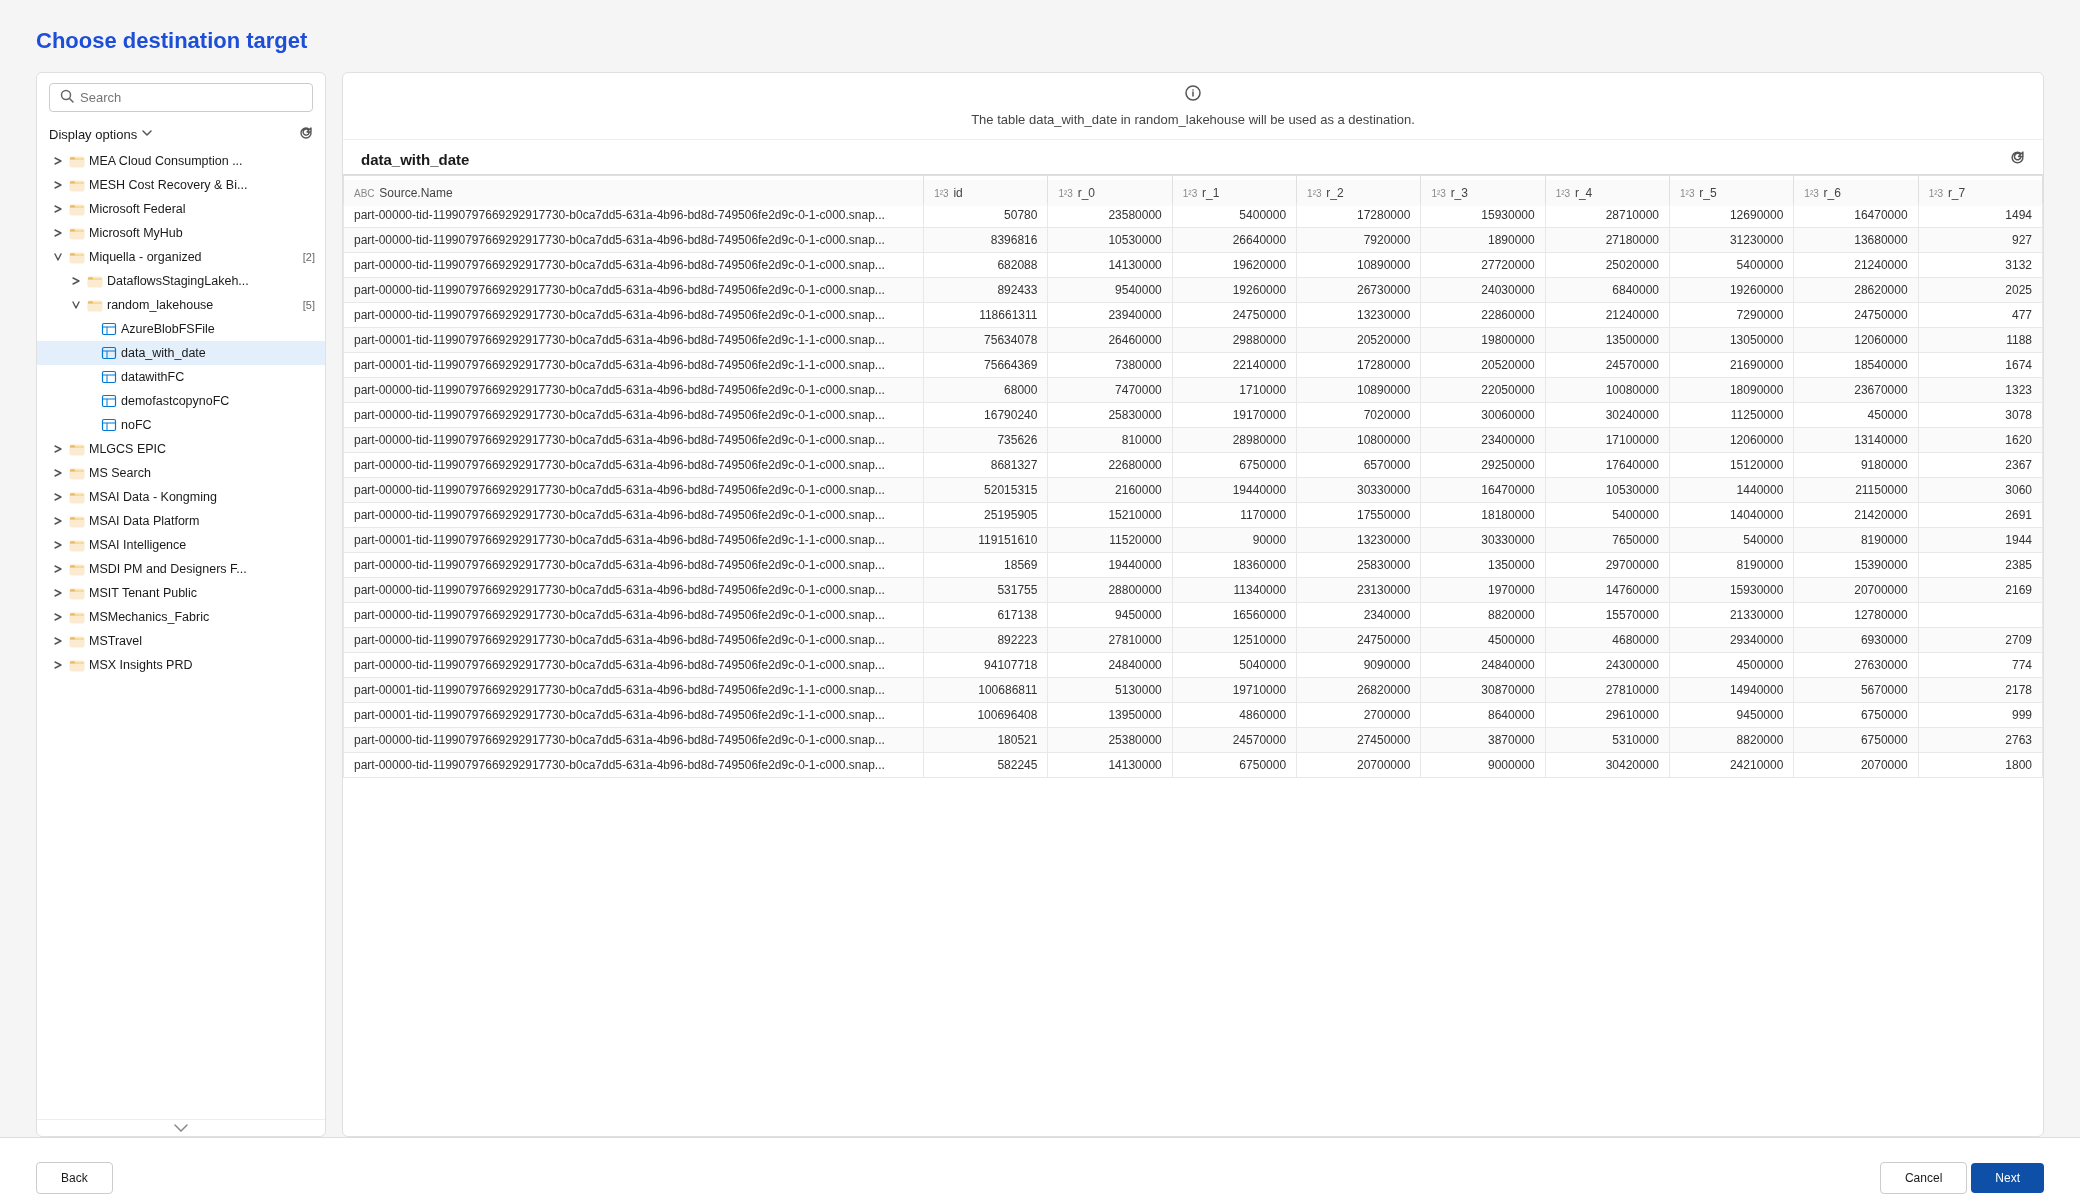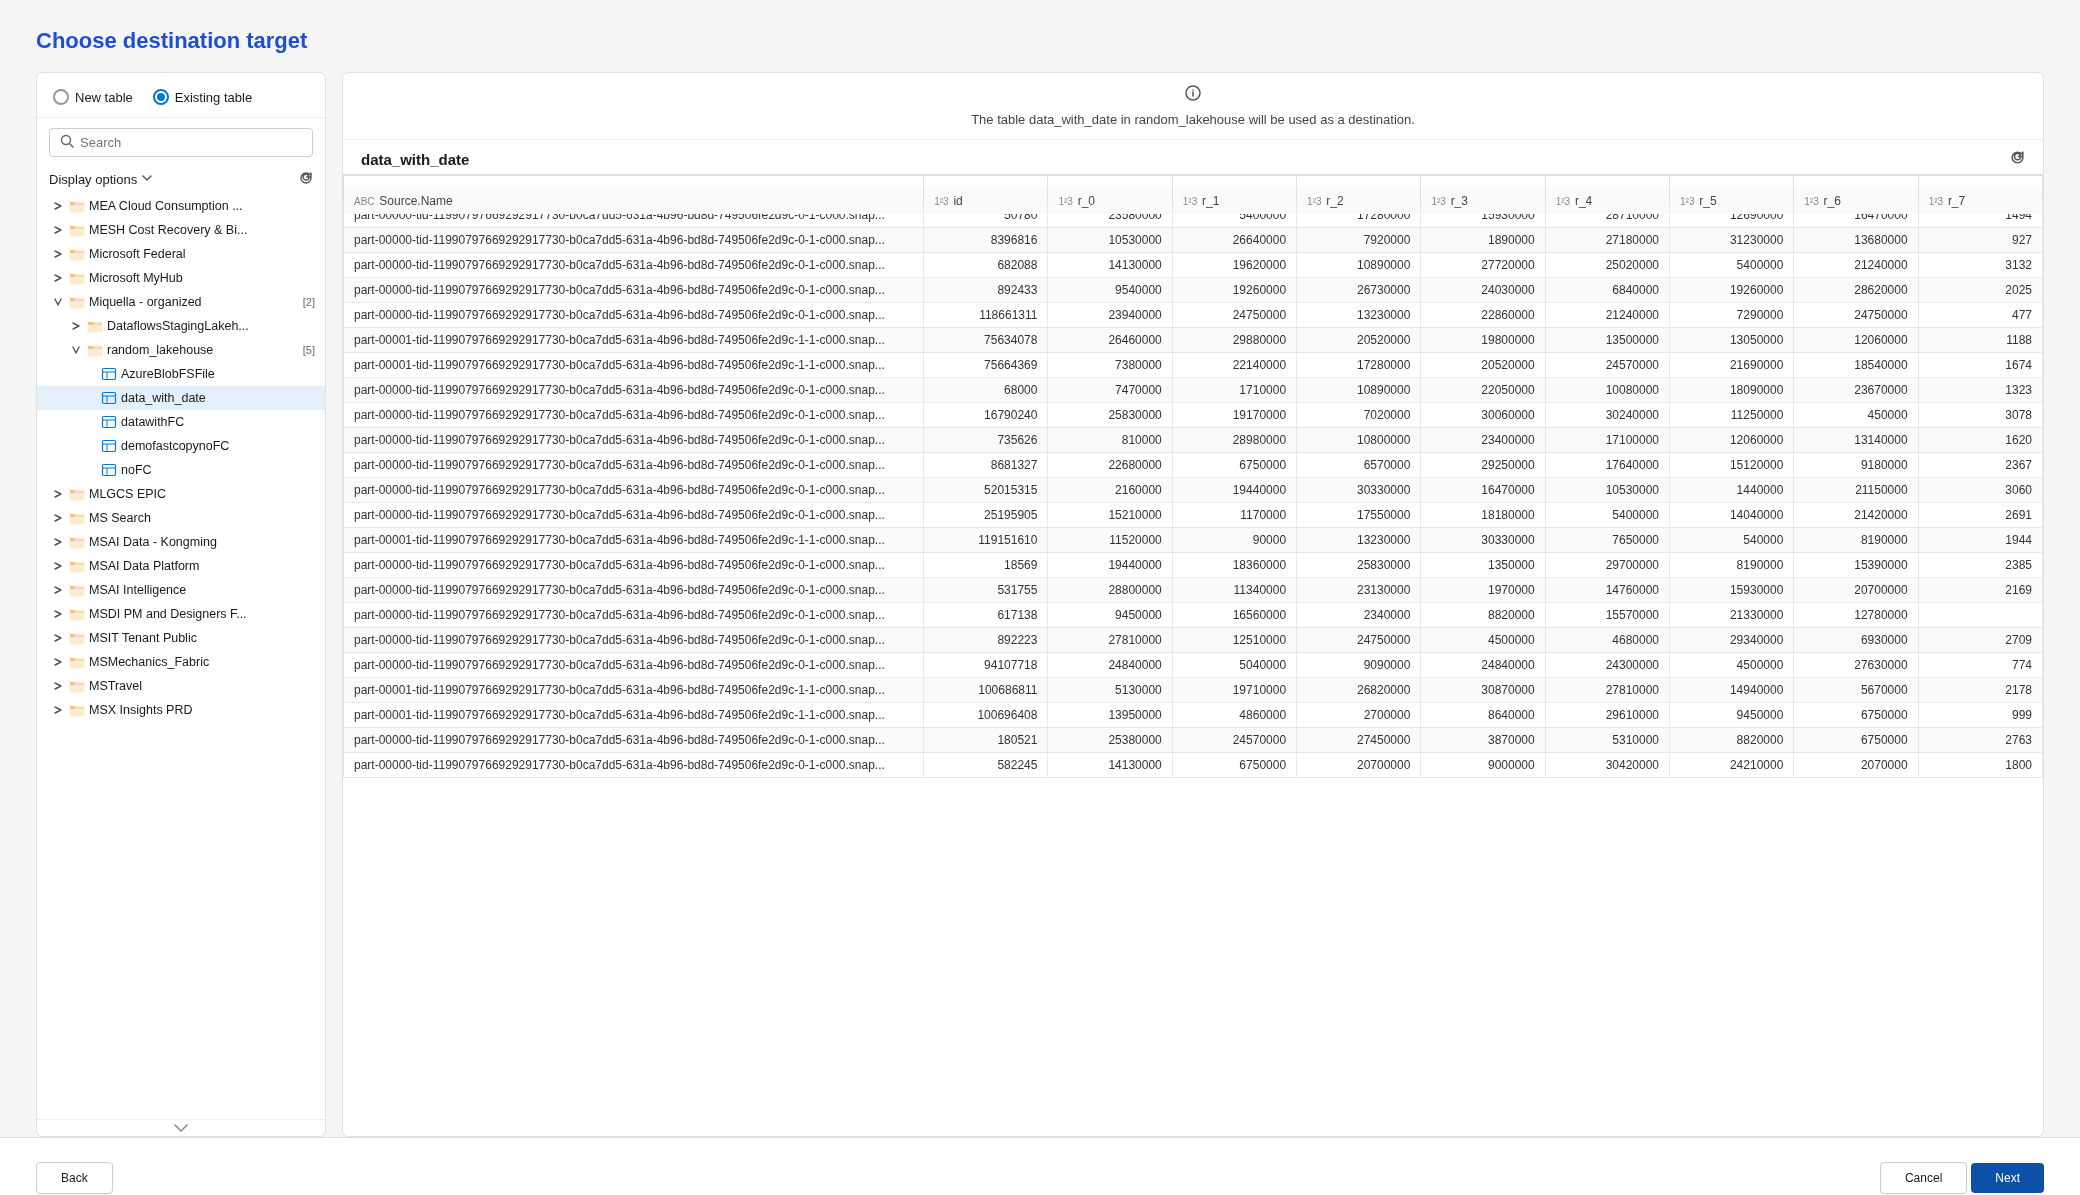--- a/index.html
+++ b/index.html
@@ -196,21 +196,21 @@
     .data-table th {
       background: #fafafa;
       border: 1px solid #e0e0e0;
       padding: 6px 10px;
       font-weight: 500;
       font-size: 12px;
       color: #444;
       white-space: nowrap;
       text-align: left;
       position: sticky;
-      top: 12px;
+      top: 4px;
       z-index: 2;
     }
 
     .data-table th .col-type {
       font-size: 10px;
       color: #888;
       margin-right: 2px;
     }
 
     .data-table td {
@@ -270,30 +270,20 @@
   </style>
 </head>
 <body>
 
 <div class="page-title">Choose destination target</div>
 
 <div class="main-content">
 
   <div class="left-panel">
 
-    <div class="radio-tabs">
-      <label class="radio-tab">
-        <div class="radio-circle"></div>
-        <span>New table</span>
-      </label>
-      <label class="radio-tab">
-        <div class="radio-circle selected"></div>
-        <span>Existing table</span>
-      </label>
-    </div>
 
     <div class="search-bar">
       <span class="search-icon-svg">
         <svg width="14" height="14" viewBox="0 0 14 14" fill="none">
           <circle cx="6" cy="6" r="4.5" stroke="#666" stroke-width="1.5"></circle>
           <line x1="9.5" y1="9.5" x2="13" y2="13" stroke="#666" stroke-width="1.5" stroke-linecap="round"></line>
         </svg>
       </span>
       <input type="text" placeholder="Search" style="">
     </div>

